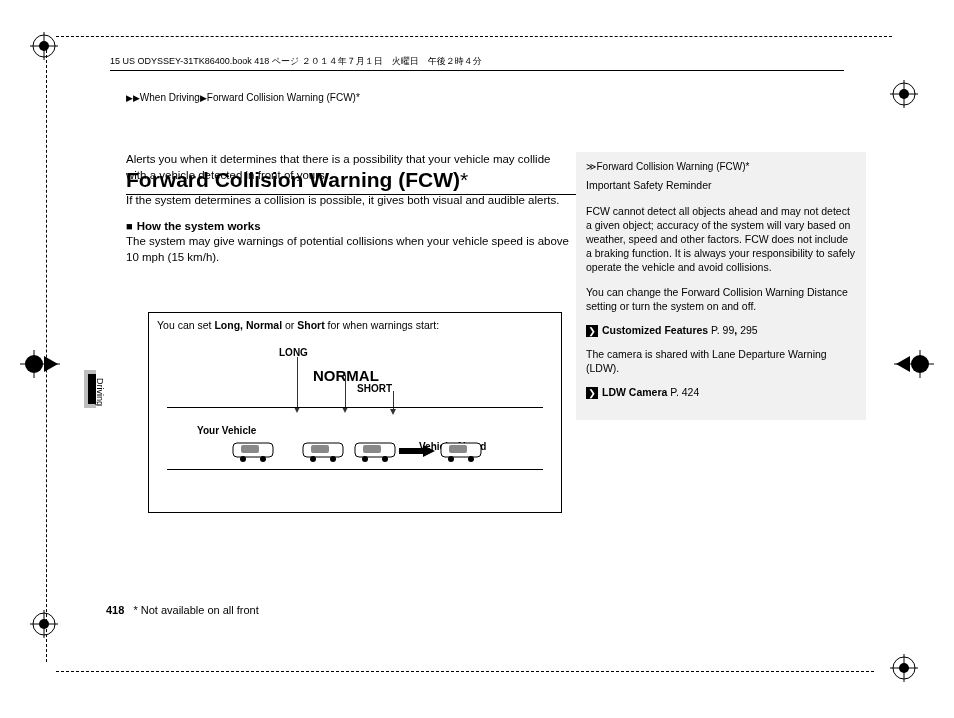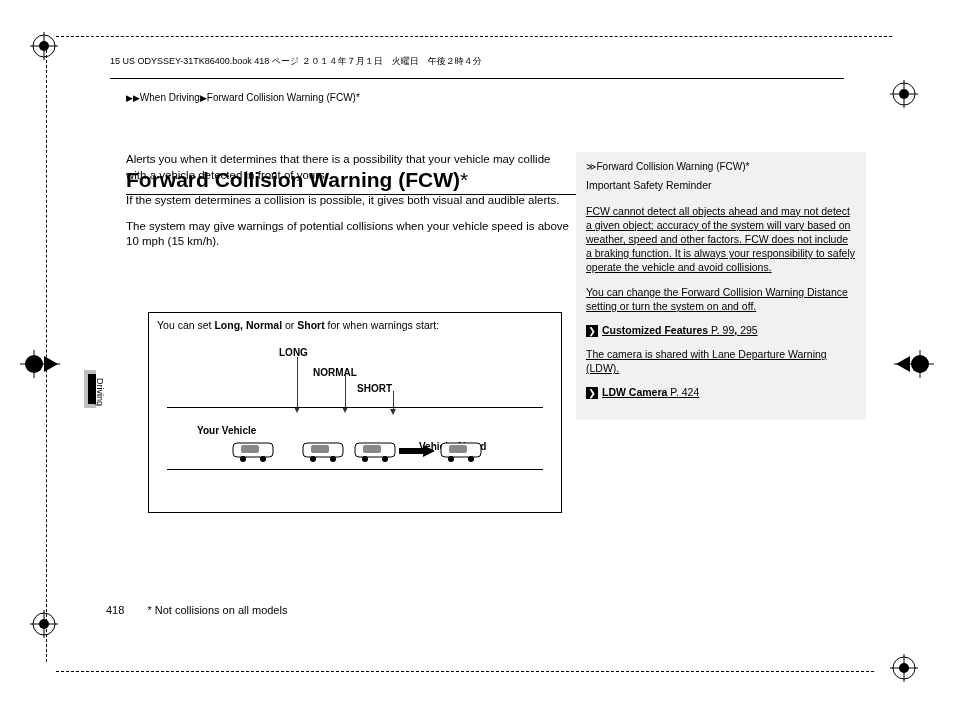--- a/index.html
+++ b/index.html
@@ -48,21 +48,21 @@
     position: absolute;
     left: 56px; width: 818px;
     bottom: 46px; height: 1px;
     border-top: 1px dashed #000;
   }
   .hdrline {
     position: absolute;
     top: 55px; left: 110px; right: 110px;
     font-size: 9px;
     border-bottom: 1px solid #000;
-    padding-bottom: 10px;
+    padding-bottom: 2px;
   }
 
   .breadcrumb {
     position: absolute;
     top: 92px; left: 126px;
     font-size: 10px;
   }
   .tri { font-size: 9px; vertical-align: middle; }
 
   .main-title {
@@ -111,21 +111,21 @@
   .diagram .caption {
     padding: 6px 8px 0;
     font-size: 10.5px;
   }
   .diag-body {
     position: relative;
     width: 100%;
     height: 140px;
   }
   .lbl-long   { position: absolute; top: 16px; left: 130px; font-weight: bold; font-size: 10px; }
-  .lbl-normal { position: absolute; top: 36px; left: 164px; font-weight: bold; font-size: 10px; }
+  .lbl-normal { position: absolute; top: 36px; left: 164px; font-weight: bold; font-size: 15px; }
   .lbl-short  { position: absolute; top: 52px; left: 208px; font-weight: bold; font-size: 10px; }
   .lbl-your   { position: absolute; top: 94px; left: 48px; font-weight: bold; font-size: 10px; }
   .lbl-ahead  { position: absolute; top: 94px; left: 270px; font-weight: bold; font-size: 10px; margin-top: 16px; }
   .road-line-top { position: absolute; top: 76px; left: 18px; right: 18px; border-top: 1px solid #000; }
   .road-line-bot { position: absolute; top: 138px; left: 18px; right: 18px; border-top: 1px solid #000; }
   .vmark {
     position: absolute; top: 26px; width: 1px; height: 50px; background: #333;
   }
   .vmark::after {
     content: ""; position: absolute; bottom: -6px; left: -3px;
@@ -162,21 +162,21 @@
     padding: 8px 10px 10px;
     font-size: 10.5px;
     line-height: 1.35;
   }
   .sidebox .side-title {
     font-size: 10px;
     margin-bottom: 4px;
   }
   .sidebox .side-title .gg { font-size: 10px; }
   .sidebox .strong { font-weight: normal; margin-bottom: 12px; display: block; }
-  .sidebox p { margin-bottom: 10px; text-decoration: underline; }
+  .sidebox p { margin-bottom: 10px; }
   .xref {
     display: inline-block;
     background: #000; color: #fff;
     font-size: 9px;
     width: 12px; height: 12px;
     text-align: center;
     line-height: 12px;
     margin-right: 4px;
   }
 
@@ -198,21 +198,21 @@
     writing-mode: vertical-rl;
     transform: rotate(0deg);
   }
 
   .pagefoot {
     position: absolute;
     left: 106px;
     bottom: 102px;
     font-size: 11px;
   }
-  .pagefoot .pg { font-weight: normal; margin-right: 20px; }
+  .pagefoot .pg { font-weight: bold; margin-right: 6px; }
 </style>
 </head>
 <body>
 
 <div class="regmark reg-tl">
   <svg viewBox="0 0 28 28">
       <circle cx="14" cy="14" r="11" fill="none" stroke="#000"></circle>
       <circle cx="14" cy="14" r="5" fill="#000"></circle>
       <line x1="0" y1="14" x2="28" y2="14" stroke="#000"></line>
       <line x1="14" y1="0" x2="14" y2="28" stroke="#000"></line>
@@ -271,20 +271,21 @@
 
 <h1 class="main-title">
   <span>Forward Collision Warning (FCW)</span><span class="star">*</span>
 </h1>
 
 <div class="leftcol">
   <p>Alerts you when it determines that there is a possibility that your vehicle may collide with a vehicle detected in front of yours.</p>
   <p>
     <span>If the system determines a collision is possible, it gives both visual and audible alerts.</span><br>
   </p>
+  <div class="sq-heading">How the system works</div>
   <p>The system may give warnings of potential collisions when your vehicle speed is above 10 mph (15 km/h).</p>
 </div>
 
 <div class="diagram">
   <div class="caption">
     <span>You can set </span><b>Long, Normal</b><span> or </span><b>Short</b><span> for when warnings start:</span>
   </div>
   <div class="diag-body">
     <div class="lbl-long">LONG</div>
     <div class="lbl-normal">NORMAL</div>
@@ -351,14 +352,14 @@
   <p>
     <span class="xref">❯</span><b>LDW Camera</b><span> P. 424</span>
   </p>
 </div>
 
 <div class="side-tab"></div>
 <div class="side-label">Driving</div>
 
 <div class="pagefoot">
   <span class="pg">418</span>
-  <span>* Not collisions on all models</span>
+  <span>* Not available on all front</span>
 </div>
 
 </body></html>

